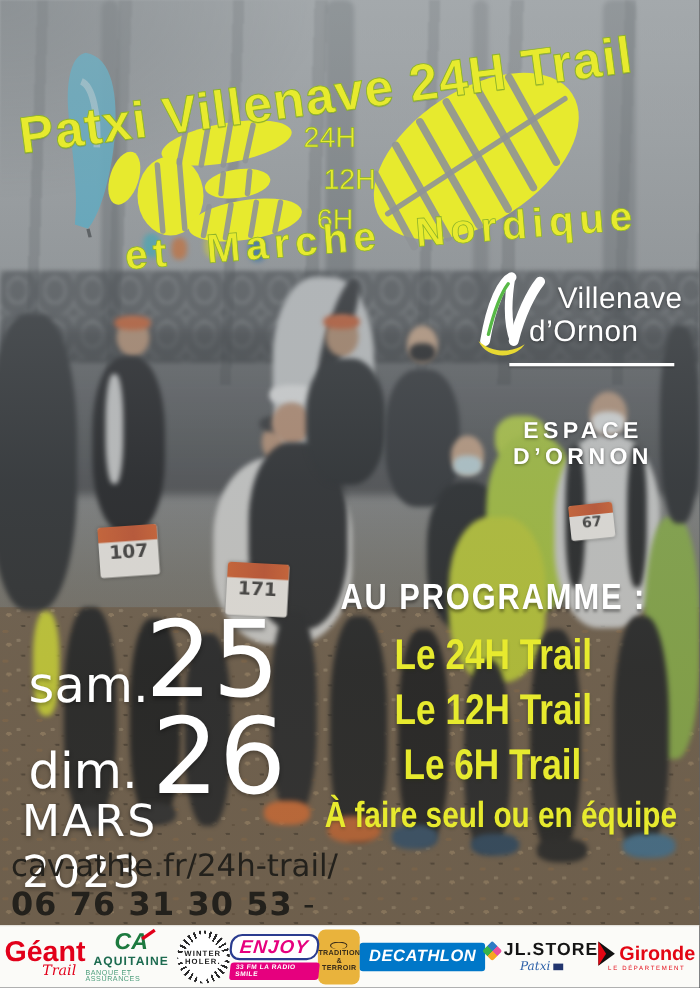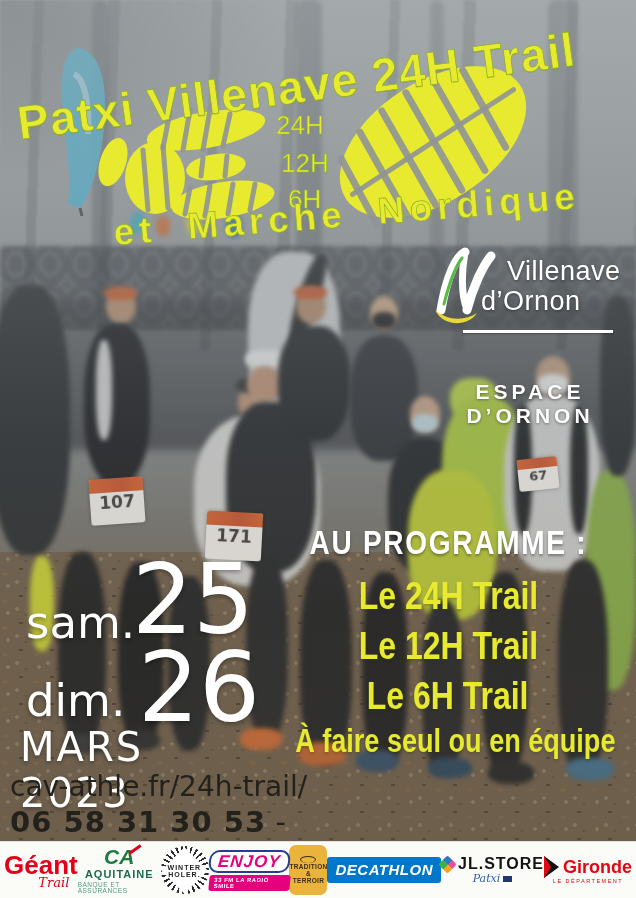--- a/index.html
+++ b/index.html
@@ -252,21 +252,21 @@
           <path d="M322,38 L316,146"></path>
         <path d="M352,36 L346,148"></path>
           <path d="M382,40 L376,144"></path>
           <path d="M412,48 L406,136"></path>
         <path d="M252,92 L444,92" stroke-width="5"></path>
       </g>
     </g>
   </svg>
 
   <div class="abs duration yellow" style="left:276px;top:110px;">24H</div>
-  <div class="abs duration yellow" style="left:281px;top:148px;">12H</div>
+  <div class="abs duration yellow" style="left:294px;top:148px;">12H</div>
   <div class="abs duration yellow" style="left:288px;top:184px;">6H</div>
 
   <div class="abs title yellow">Patxi Villenave 24H Trail</div>
   <div class="abs subtitle yellow">et Marche Nordique</div>
 
   <div class="abs venue">
     <svg class="abs" style="left:6px;top:6px;" width="66" height="80" viewBox="0 0 66 80">
       <path d="M10,64 C16,28 26,10 34,6" stroke="#ffffff" stroke-width="9" fill="none" stroke-linecap="round"></path>
       <path d="M34,6 C30,30 30,48 36,64" stroke="#ffffff" stroke-width="7" fill="none" stroke-linecap="round"></path>
       <path d="M36,64 C42,40 52,20 60,10" stroke="#ffffff" stroke-width="9" fill="none" stroke-linecap="round"></path>
@@ -302,21 +302,21 @@
     <div class="d-lab" style="left:26px;top:44px;">sam.</div>
     <div class="d-num" style="left:132px;top:0px;">25</div>
     <div class="d-lab" style="left:26px;top:122px;">dim.</div>
     <div class="d-num" style="left:138px;top:88px;">26</div>
     <div class="d-month" style="left:20px;top:172px;">MARS 2023</div>
   </div>
 
   <div class="abs contact">
     <div class="c-web">cav-athle.fr/24h-trail/</div>
     <div class="c-line2">
-      <span class="c-phone">06 58 31 30 53</span>
+      <span class="c-phone">06 76 31 30 53</span>
       <span>-</span>
       <span>cav.running@gmail.com</span>
     </div>
   </div>
 
   <div class="abs sponsors">
     <div class="logo">
       <span class="geant-t">Géant</span>
       <span class="geant-s">Trail</span>
     </div>

